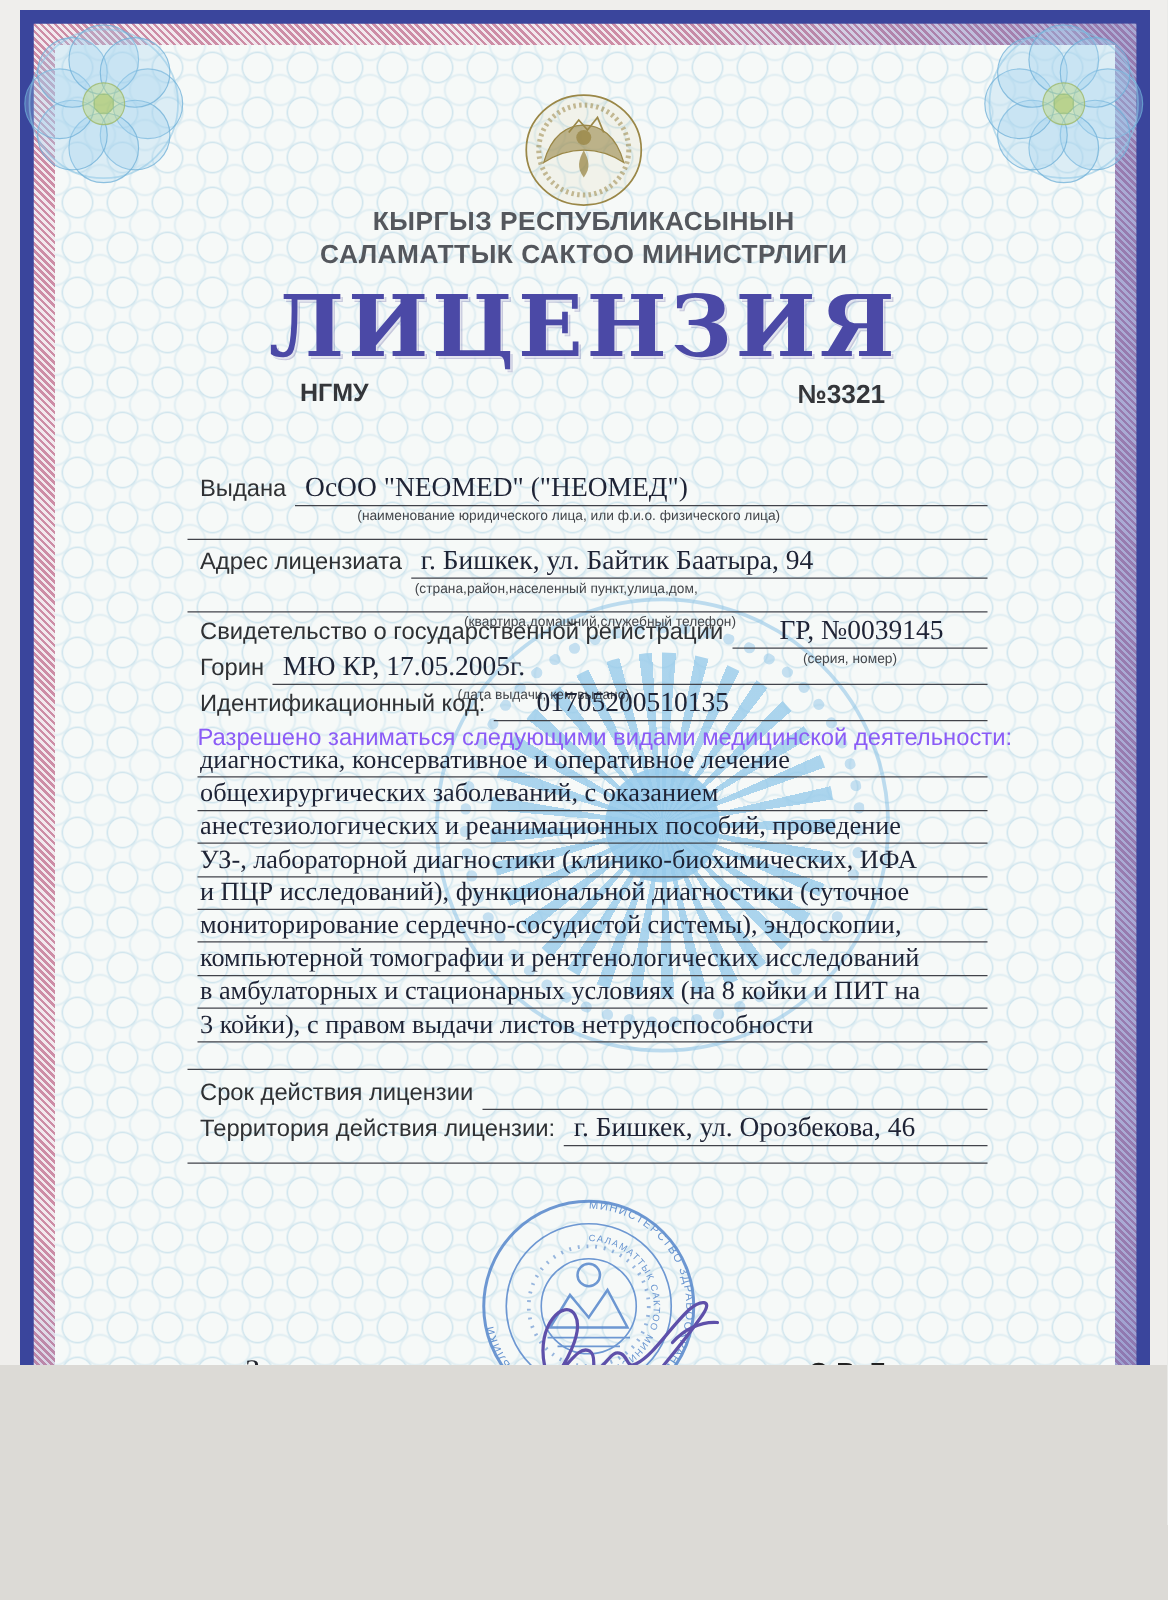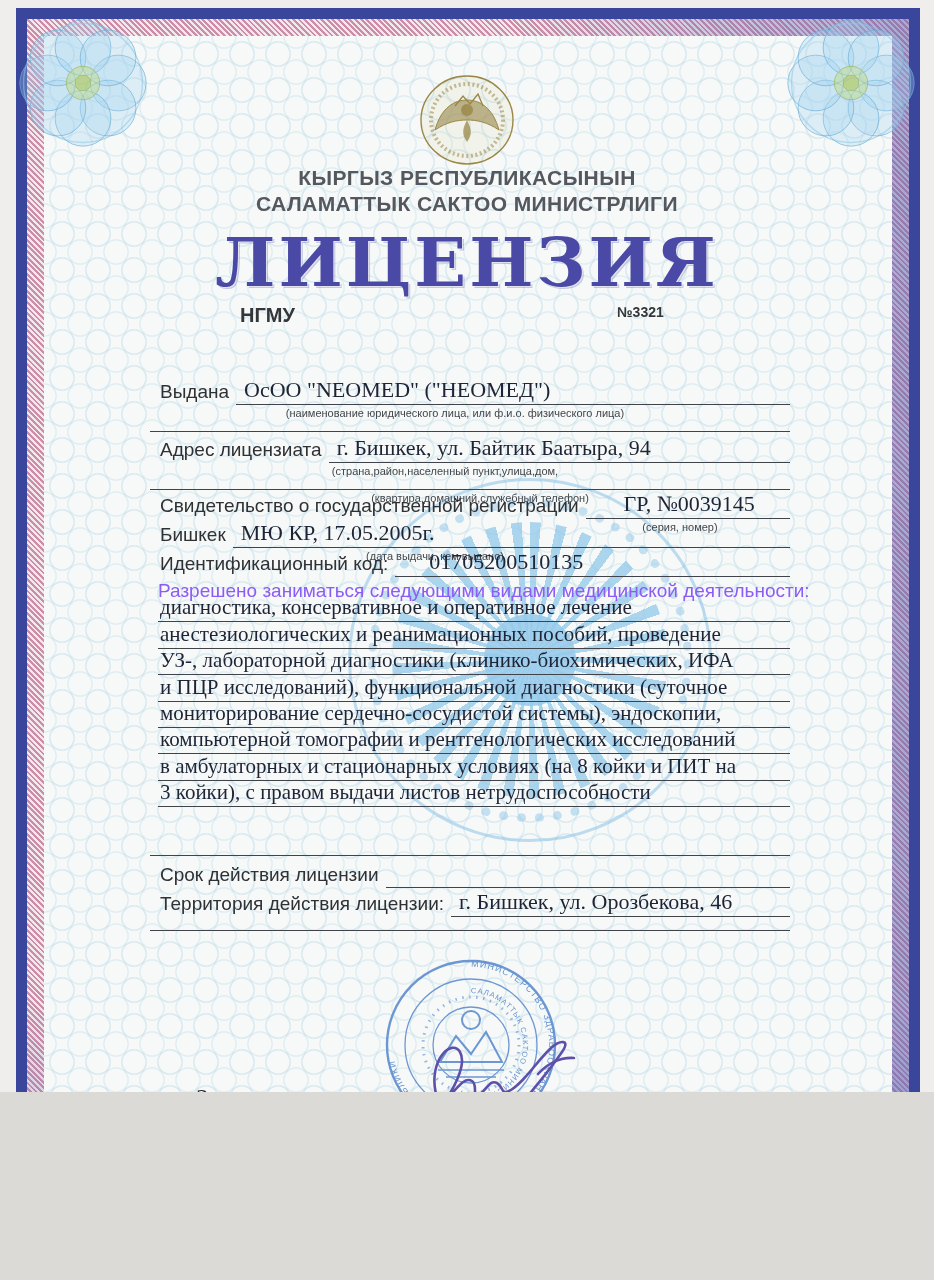--- a/index.html
+++ b/index.html
@@ -120,21 +120,21 @@
     <path d="M25,60 C31,38 44,30 57,30 C70,30 83,38 89,60 C77,52 67,50 57,50 C47,50 37,52 25,60 Z" fill="rgba(154,135,71,.6)" stroke="#9a8747" stroke-width="1"></path>
     <circle cx="57" cy="40" r="6" fill="rgba(154,135,71,.8)"></circle>
     <path d="M57,50 C53,58 51,64 57,72 C63,64 61,58 57,50 Z" fill="rgba(154,135,71,.75)"></path>
     <path d="M45,36 L53,26 L60,34 L68,24 L73,36" fill="none" stroke="#9a8747" stroke-width="1.4"></path>
   </svg>
 
   <div class="hdr" style="top:166px">КЫРГЫЗ РЕСПУБЛИКАСЫНЫН</div>
   <div class="hdr" style="top:192px">САЛАМАТТЫК САКТОО МИНИСТРЛИГИ</div>
   <div class="title">ЛИЦЕНЗИЯ</div>
   <div class="series" style="left:240px">НГМУ</div>
-  <div class="series" style="left:617px;font-size:14px">№3321</div>
+  <div class="series" style="left:638px;font-size:21px">№3321</div>
 
   <div class="row" style="left:160px;top:374px;height:31px">
     <span class="label">Выдана</span>
     <span class="fill"><span class="serif">ОсОО "NEOMED" ("НЕОМЕД")</span></span>
   </div>
   <div class="caption" style="left:240px;top:407px;width:430px">(наименование юридического лица, или ф.и.о. физического лица)</div>
 
   <div class="row" style="left:150px;top:404px;height:28px">
       <span class="fill" style="margin-left:0"></span>
     </div>
@@ -150,34 +150,35 @@
     </div>
   <div class="caption" style="left:280px;top:492px;width:400px">(квартира,домашний,служебный телефон)</div>
 
   <div class="row" style="left:160px;top:489px;height:30px">
     <span class="label">Свидетельство о государственной регистрации</span>
     <span class="fill" style="padding-left:38px"><span class="serif">ГР, №0039145</span></span>
   </div>
   <div class="caption" style="left:590px;top:521px;width:180px">(серия, номер)</div>
 
   <div class="row" style="left:160px;top:518px;height:30px">
-    <span class="label">Бишкек</span>
+    <span class="label">Горин</span>
     <span class="fill"><span class="serif">МЮ КР, 17.05.2005г.</span></span>
   </div>
   <div class="caption" style="left:290px;top:550px;width:290px">(дата выдачи, кем выдано)</div>
 
   <div class="row" style="left:160px;top:547px;height:30px">
     <span class="label">Идентификационный код:</span>
     <span class="fill" style="padding-left:34px"><span class="serif">01705200510135</span></span>
   </div>
 
   <div class="intro">Разрешено заниматься следующими видами медицинской деятельности:</div>
 
   <div class="activities">
     <div class="act-line">диагностика, консервативное и оперативное лечение</div>
+    <div class="act-line">общехирургических заболеваний, с оказанием</div>
     <div class="act-line">анестезиологических и реанимационных пособий, проведение</div>
     <div class="act-line">УЗ-, лабораторной диагностики (клинико-биохимических, ИФА</div>
     <div class="act-line">и ПЦР исследований), функциональной диагностики (суточное</div>
     <div class="act-line">мониторирование сердечно-сосудистой системы), эндоскопии,</div>
     <div class="act-line">компьютерной томографии и рентгенологических исследований</div>
     <div class="act-line">в амбулаторных и стационарных условиях (на 8 койки и ПИТ на</div>
     <div class="act-line">3 койки), с правом выдачи листов нетрудоспособности</div>
   </div>
 
   <div class="row" style="left:150px;top:838px;height:18px">

